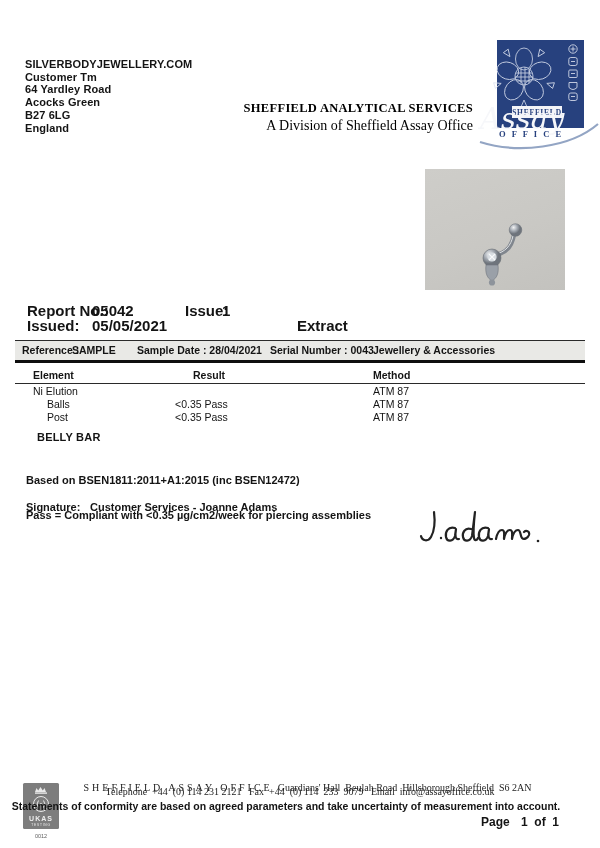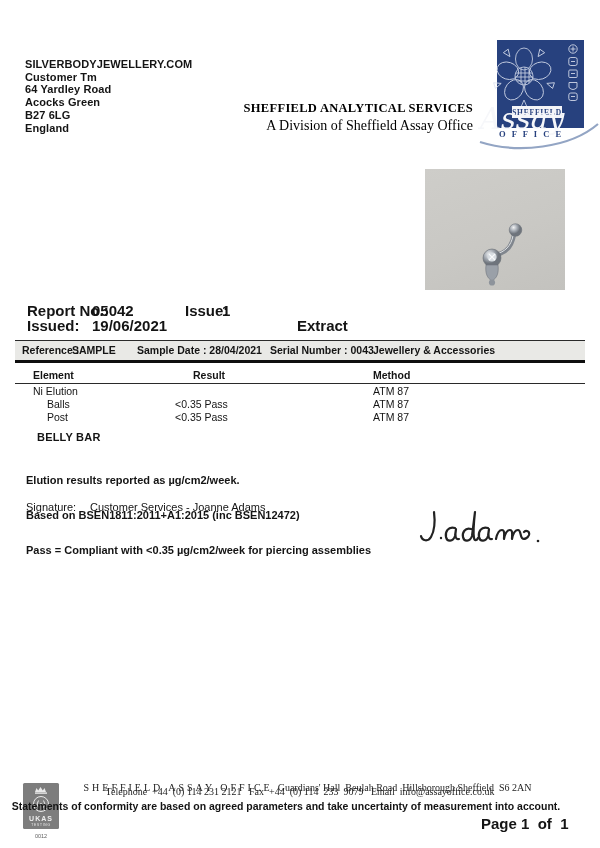--- a/index.html
+++ b/index.html
@@ -32,28 +32,28 @@
     border-top:1.5px solid #2a2a2a;border-bottom:3px solid #0e0e0e;}
   .refbar span{position:absolute;top:3px;font-size:10.5px;font-weight:bold;white-space:pre;}
 
   
   .th{font-size:10.5px;font-weight:bold;white-space:pre;}
   .td{font-size:10.5px;white-space:pre;}
   .rule{left:15px;width:570px;height:1.2px;background:#2a2a2a;}
 
   .section-title{font-size:11px;font-weight:bold;letter-spacing:0.2px;}
   .notes{left:26px;top:452px;font-size:11px;font-weight:bold;line-height:11.6px;white-space:pre;}
-  .sig{font-size:11px;font-weight:normal;white-space:pre;}
+  .sig{font-size:11px;font-weight:bold;white-space:pre;}
 
   
   .f-serif{left:0;width:600px;text-align:center;font-family:"Liberation Serif",serif;
     font-size:10px;color:#1c1c1c;white-space:pre;}
   .f-office{letter-spacing:3px;}
   .f-bold{left:0;width:572px;text-align:center;font-size:10.5px;font-weight:bold;white-space:pre;}
-  .pagenum{font-size:15px;font-weight:bold;white-space:pre;}
+  .pagenum{font-size:12px;font-weight:bold;white-space:pre;}
 </style>
 </head>
 <body>
 
 <div>
 
   <div class="abs customer">
     <div>SILVERBODYJEWELLERY.COM</div>
     <div>Customer Tm</div>
     <div>64 Yardley Road</div>
@@ -125,21 +125,21 @@
       <path d="M61,96 C 60,104 62,109 67,112 C 72,109 74,104 73,96 Z" fill="#9aa0a8" stroke="#6e747c" stroke-width="0.6"></path>
       <circle cx="67" cy="113.5" r="3.1" fill="#8d939b"></circle>
     </svg>
   </div>
 
   <span class="abs rinfo" style="left:27px;top:302px">Report No.:</span>
   <span class="abs rinfo" style="left:92px;top:302px">05042</span>
   <span class="abs rinfo" style="left:185px;top:302px">Issue:</span>
   <span class="abs rinfo" style="left:222px;top:302px">1</span>
   <span class="abs rinfo" style="left:27px;top:317px">Issued:</span>
-  <span class="abs rinfo" style="left:92px;top:317px">19/06/2021</span>
+  <span class="abs rinfo" style="left:92px;top:317px">05/05/2021</span>
   <span class="abs rinfo" style="left:297px;top:317px">Extract</span>
 
   <div class="abs refbar">
     <span style="left:7px">Reference :</span>
     <span style="left:57px">SAMPLE</span>
     <span style="left:122px">Sample Date : 28/04/2021</span>
     <span style="left:255px">Serial Number : 0043</span>
     <span style="left:358px">Jewellery &amp; Accessories</span>
   </div>
 
@@ -157,21 +157,20 @@
     <span class="abs td" style="left:373px;top:398px">ATM 87</span>
 
     <span class="abs td" style="left:47px;top:411px">Post</span>
     <span class="abs td" style="left:175px;top:411px">&lt;0.35 Pass</span>
     <span class="abs td" style="left:373px;top:411px">ATM 87</span>
   </div>
 
   <span class="abs section-title" style="left:37px;top:431px">BELLY BAR</span>
 
   <div class="abs notes">
-    <div>Elution results reported as µg/cm2/week.</div>
     <div>Based on BSEN1811:2011+A1:2015 (inc BSEN12472)</div>
     <div>Pass = Compliant with &lt;0.35 µg/cm2/week for piercing assemblies</div>
   </div>
 
   <span class="abs sig" style="left:26px;top:501px">Signature:</span>
   <span class="abs sig" style="left:90px;top:501px">Customer Services - Joanne Adams</span>
 
   <svg class="abs" style="left:418px;top:505px" width="135" height="55" viewBox="0 0 135 55" aria-label="J.adams.">
     <g stroke="#222222" stroke-width="2.2" fill="none" stroke-linecap="round" stroke-linejoin="round">
       <path d="M16,7 C 17,15 17,25 13,32 C 10,37 4,36 3,31"></path>

